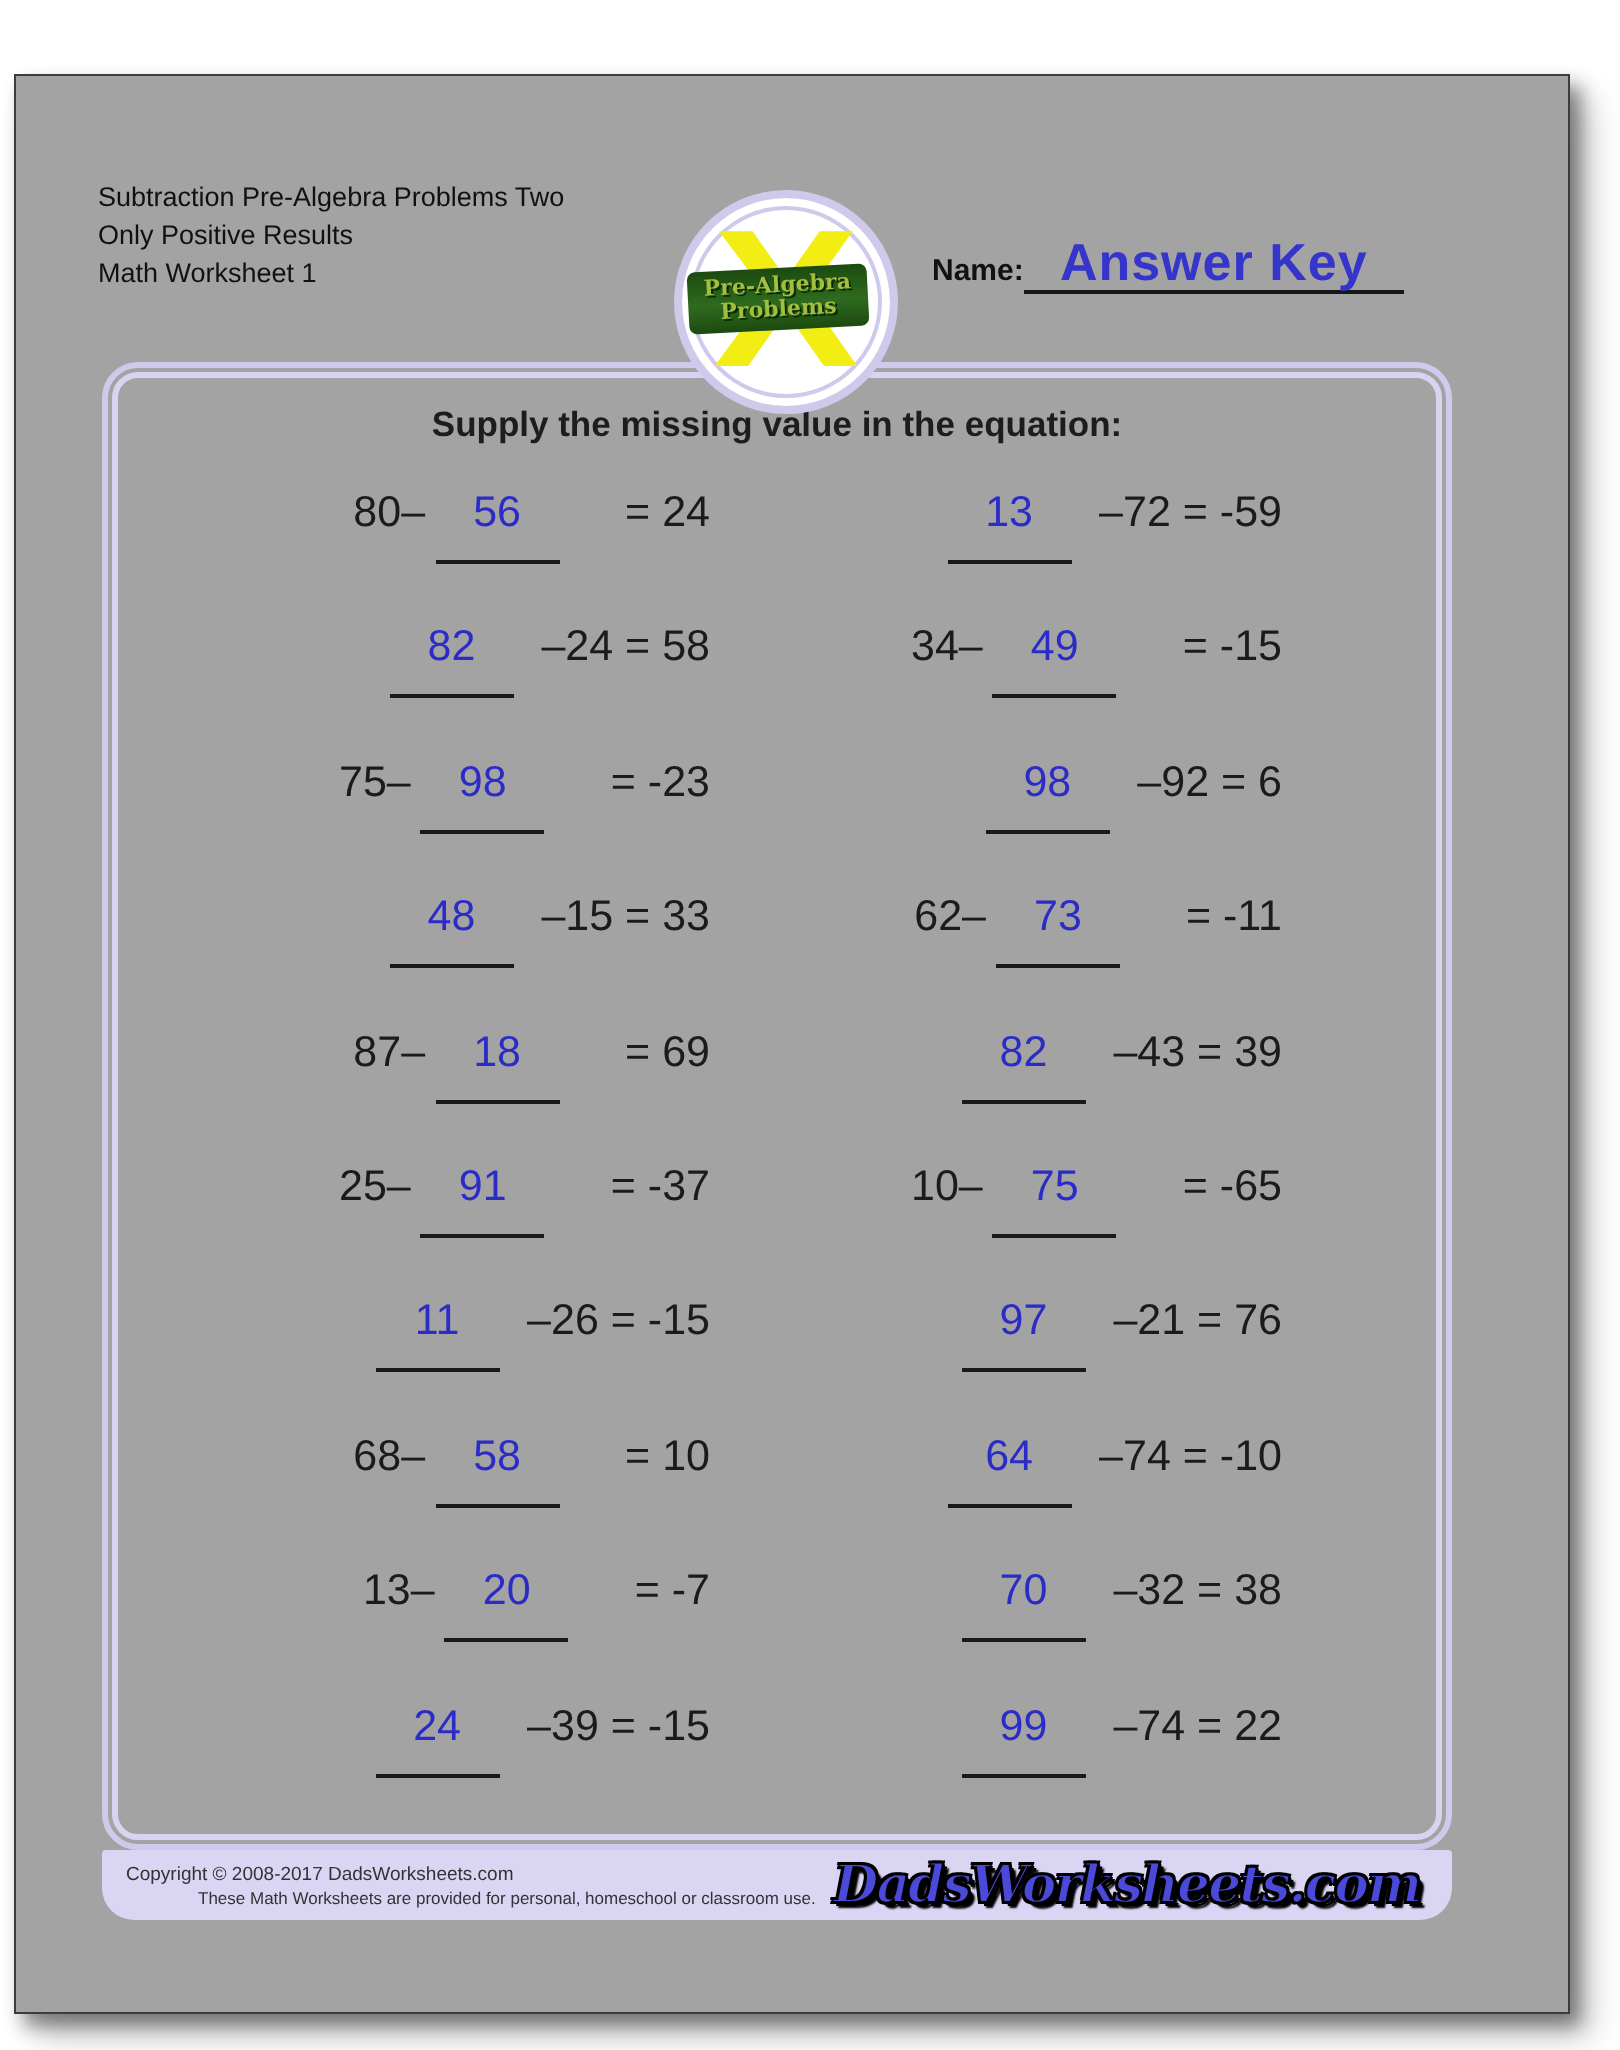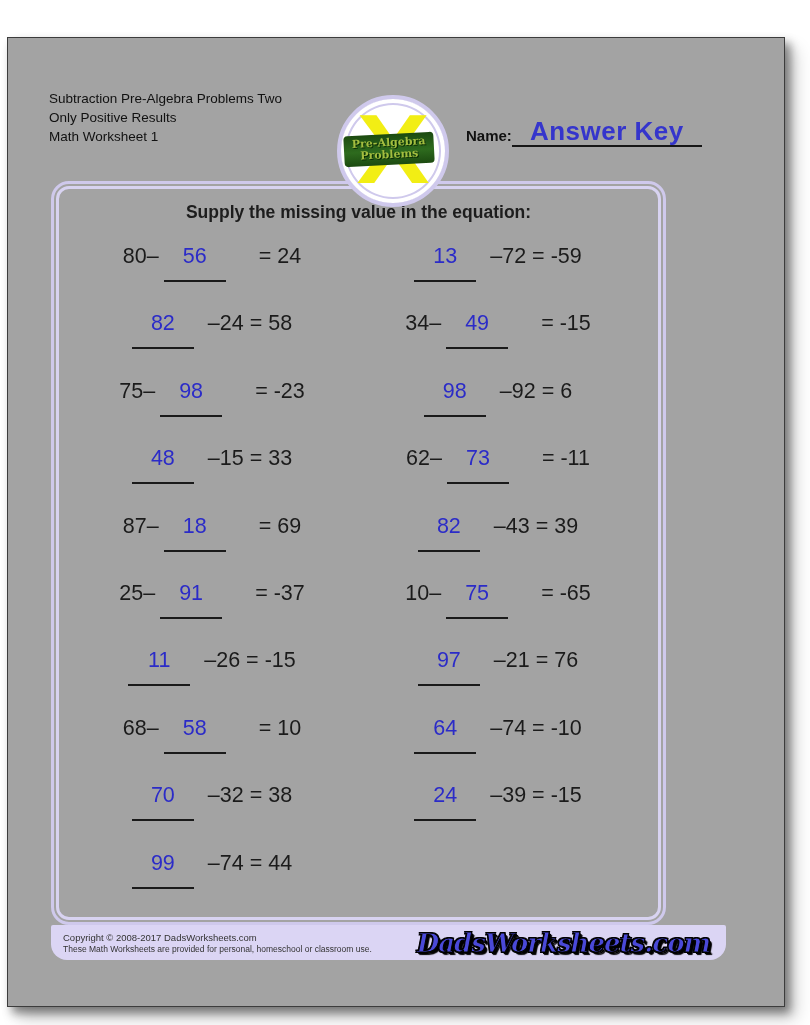--- a/index.html
+++ b/index.html
@@ -34,49 +34,49 @@
             color:var(--logo_yellow,#f2ee14); transform:scaleX(1.12); }
   .ribbon { position:absolute; left:3px; top:35px; width:90px; padding:3px 0 4px;
             background:linear-gradient(180deg,#1c4a10,#2e6b1e 55%,#1c4a10);
             border-radius:4px; transform:rotate(-3deg); text-align:center;
             font-family:"DejaVu Serif", serif; font-weight:bold;
             font-size:11px; line-height:12px;
             color:var(--ribbon_text,#a3bd3f); text-shadow:1px 1px 0 #0a2a05; }
   .ribbon span { display:block; }
 
   
-  .content-box { position:absolute; left:43px; top:143px; width:615px; height:744px;
+  .content-box { position:absolute; left:43px; top:143px; width:675px; height:744px;
                  border:3px solid var(--border_lavender,#cfc9ec); border-radius:18px;
                  box-sizing:border-box; }
   .content-inner { position:absolute; inset:2px;
                    border:3px solid var(--border_lavender_inner,#d8d3f1);
                    border-radius:13px; }
   .instruction { text-align:center; font-weight:bold; font-size:17.5px;
                  color:#1d1d1d; margin-top:13px; }
 
   .problems { margin:3px 0 0 10px; width:572px;
               display:grid; grid-template-columns:286px 286px;
               grid-auto-rows:67.4px; }
-  .eq { display:flex; align-items:baseline; justify-content:center;
+  .eq { display:flex; align-items:baseline; justify-content:flex-end;
         padding-top:18px; font-size:21.5px; color:#1b1b1b; }
   .pre:not(:empty) { margin-right:5px; }
   .blank { display:inline-block; width:62px; text-align:center;
            border-bottom:2.5px solid #1a1a1a; padding-bottom:11px; }
   .ans { color:var(--answer_blue,#2b2bc8); line-height:1.05; }
   .post { margin-left:14px; white-space:nowrap; }
   .pre:not(:empty) ~ .post { margin-left:33px; }
 
   
   .footer-bar { position:absolute; left:43px; top:887px; width:675px; height:35px;
                 background:var(--footer_bar,#dbd5f4);
                 border-radius:2px 2px 16px 16px; z-index:2;
                 display:flex; align-items:center; justify-content:space-between;
                 padding:0 12px; box-sizing:border-box; }
   .copyright { font-size:9.5px; line-height:13px; color:#333; }
-  .usage { font-size:8.5px; color:#333; }
+  .usage { font-size:8.5px; color:#333;margin-left:36px; }
   .brand { font-family:"DejaVu Serif", serif; font-style:italic; font-weight:bold;
            font-size:26px; letter-spacing:-1px; color:var(--brand_blue,#4a49d8);
            -webkit-text-stroke:1px #000;
            text-shadow:-1px -1px 0 #000, 1px -1px 0 #000, -1px 1px 0 #000,
                        1px 1px 0 #000, 2px 2px 0 #000, 3px 3px 1px #000;
            margin-right:4px; }
 </style>
 </head>
 <body>
 
@@ -188,34 +188,39 @@
             <span class="blank"><span class="ans">58</span></span>
             <span class="post">= 10</span>
           </div>
         <div class="eq">
             <span class="pre"></span>
             <span class="blank"><span class="ans">64</span></span>
             <span class="post">–74 = -10</span>
           </div>
 
         <div class="eq">
+            <span class="pre">13–</span>
+            <span class="blank"><span class="ans">20</span></span>
+            <span class="post">= -7</span>
+          </div>
+        <div class="eq">
             <span class="pre"></span>
             <span class="blank"><span class="ans">70</span></span>
             <span class="post">–32 = 38</span>
           </div>
 
         <div class="eq">
             <span class="pre"></span>
             <span class="blank"><span class="ans">24</span></span>
             <span class="post">–39 = -15</span>
           </div>
         <div class="eq">
             <span class="pre"></span>
             <span class="blank"><span class="ans">99</span></span>
-            <span class="post">–74 = 44</span>
+            <span class="post">–74 = 22</span>
           </div>
 
       </div>
     </div>
   </div>
 
   <div class="footer-bar">
     <div class="footer-text">
       <div class="copyright">Copyright © 2008-2017 DadsWorksheets.com</div>
       <div class="usage">These Math Worksheets are provided for personal, homeschool or classroom use.</div>

